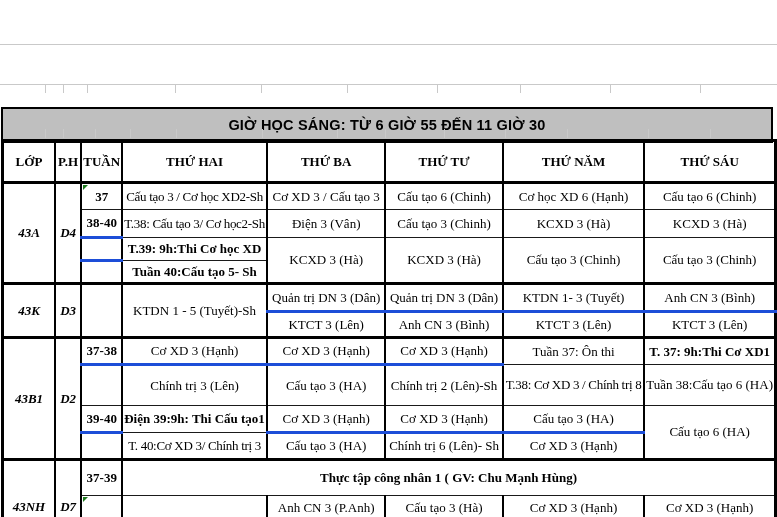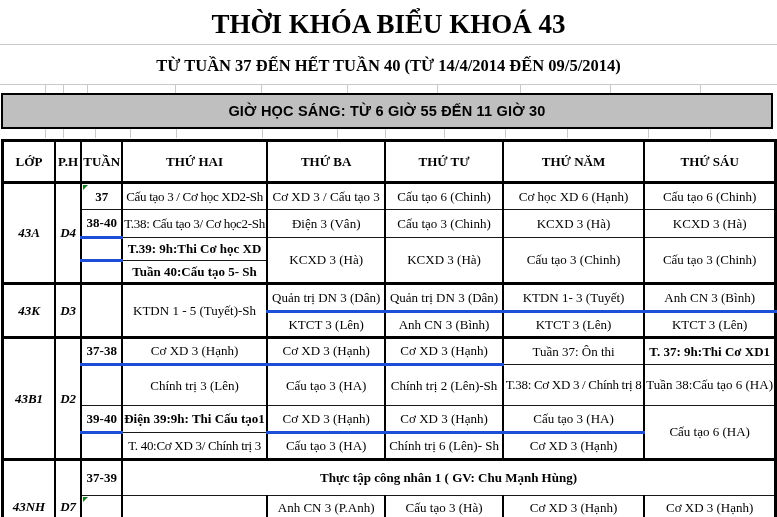--- a/index.html
+++ b/index.html
@@ -5,21 +5,21 @@
   html,body{margin:0;padding:0;background:#fff;}
   #sheet{position:relative;width:777px;height:517px;background:#fff;overflow:hidden;
          font-family:"Liberation Serif",serif;color:#000;}
   .title{position:absolute;left:0;top:5px;width:777px;height:38px;line-height:38px;
          text-align:center;font-weight:bold;font-size:27px;font-family:"Liberation Serif",serif;}
   .subtitle{position:absolute;left:0;top:50px;width:777px;height:32px;line-height:32px;
          text-align:center;font-weight:bold;font-size:16.5px;font-family:"Liberation Serif",serif;}
   .hline{position:absolute;left:0;width:777px;height:1px;background:#c9c9c9;}
   .strip{position:absolute;left:0;width:777px;}
   .tick{position:absolute;top:0;width:1px;height:100%;background:#c9c9c9;}
-  .banner{position:absolute;left:1px;top:93px;width:768px;height:32px;background:#bfbfbf;
+  .banner{position:absolute;left:1px;top:107px;width:768px;height:32px;background:#bfbfbf;
           border:2px solid #000;display:flex;align-items:center;justify-content:center;
           font-family:"Liberation Sans",sans-serif;font-weight:bold;font-size:14.5px;letter-spacing:.2px;}
   table.tkb{position:absolute;left:1px;top:139px;border-collapse:collapse;table-layout:fixed;
           border:3px solid #000;}
   .tkb td{border-left:2px solid #000;border-right:2px solid #000;text-align:center;
           vertical-align:middle;font-family:"Liberation Serif",serif;font-size:13px;
           padding:0 1px;overflow:hidden;white-space:nowrap;}
   .hdr{font-family:"Liberation Sans",sans-serif;font-weight:bold;font-size:12.5px;
        border-top:3px solid #000;border-bottom:3px solid #000 !important;}
   .lbl{font-family:"Liberation Sans",sans-serif;font-weight:bold;font-size:13.5px;
@@ -34,23 +34,21 @@
   .vt{vertical-align:top;padding-top:6px;}
   .rel{position:relative;}
   .gm{position:absolute;left:1px;top:1px;width:0;height:0;
       border-top:5px solid #1e7a1e;border-right:5px solid transparent;}
 </style>
 </head>
 <body>
 
 <div id="sheet">
 
-  <div class="title">THỜI KHÓA BIỂU KHOÁ 43</div>
   <div class="hline" style="top:44px"></div>
-  <div class="subtitle">TỪ TUẦN 37 ĐẾN HẾT TUẦN 40  (TỪ 14/4/2014  ĐẾN 09/5/2014)</div>
   <div class="hline" style="top:84px"></div>
 
   <div class="strip" id="strip1" style="top:84px;height:9px">
       <div class="tick" style="left: 45px;"></div>
       <div class="tick" style="left: 63px;"></div>
       <div class="tick" style="left: 87px;"></div>
       <div class="tick" style="left: 175px;"></div>
       <div class="tick" style="left: 261px;"></div>
       <div class="tick" style="left: 347px;"></div>
       <div class="tick" style="left: 437px;"></div>

